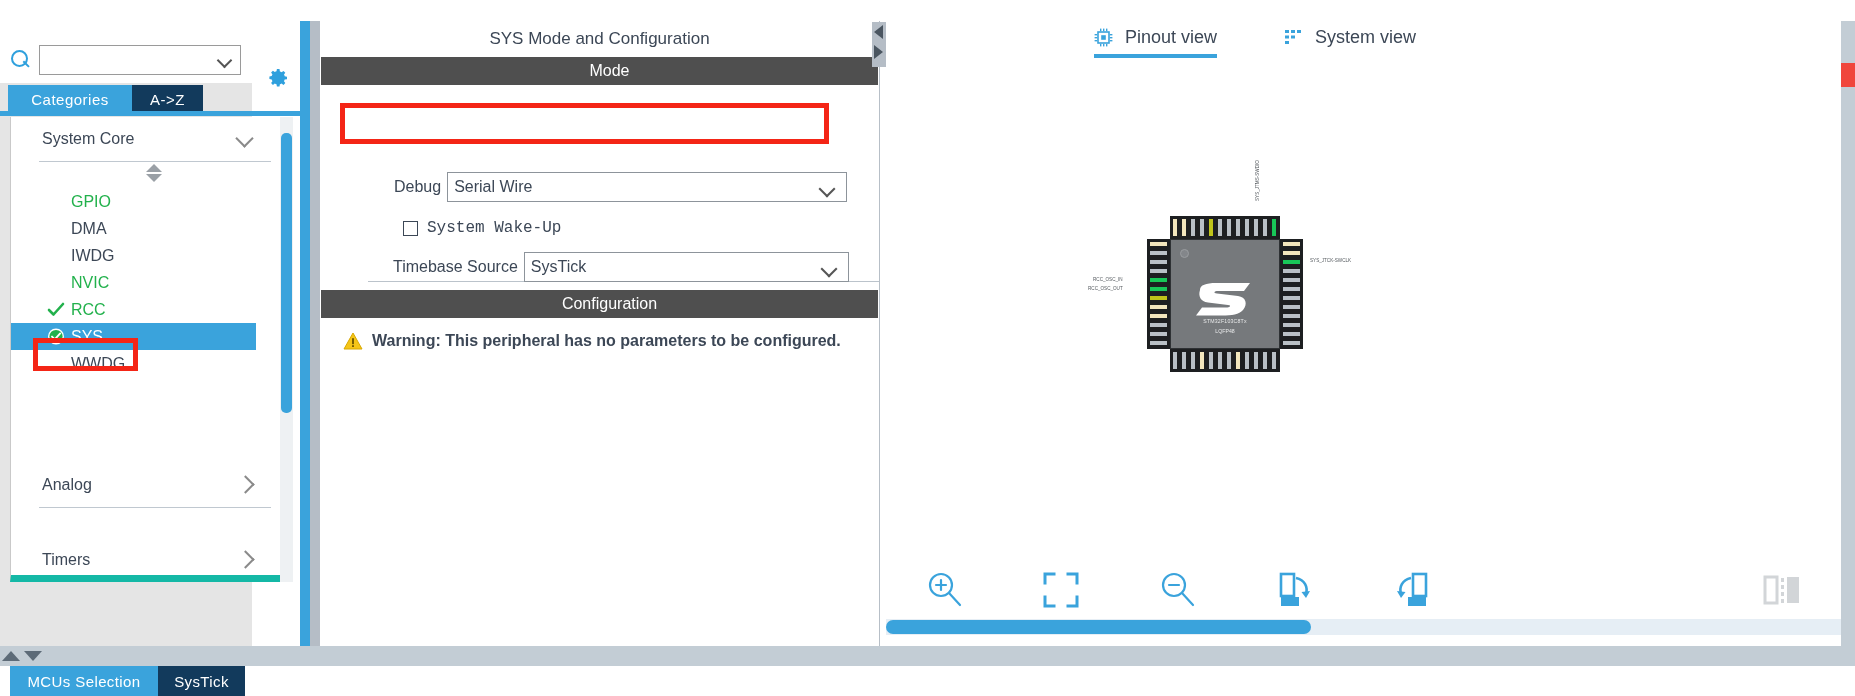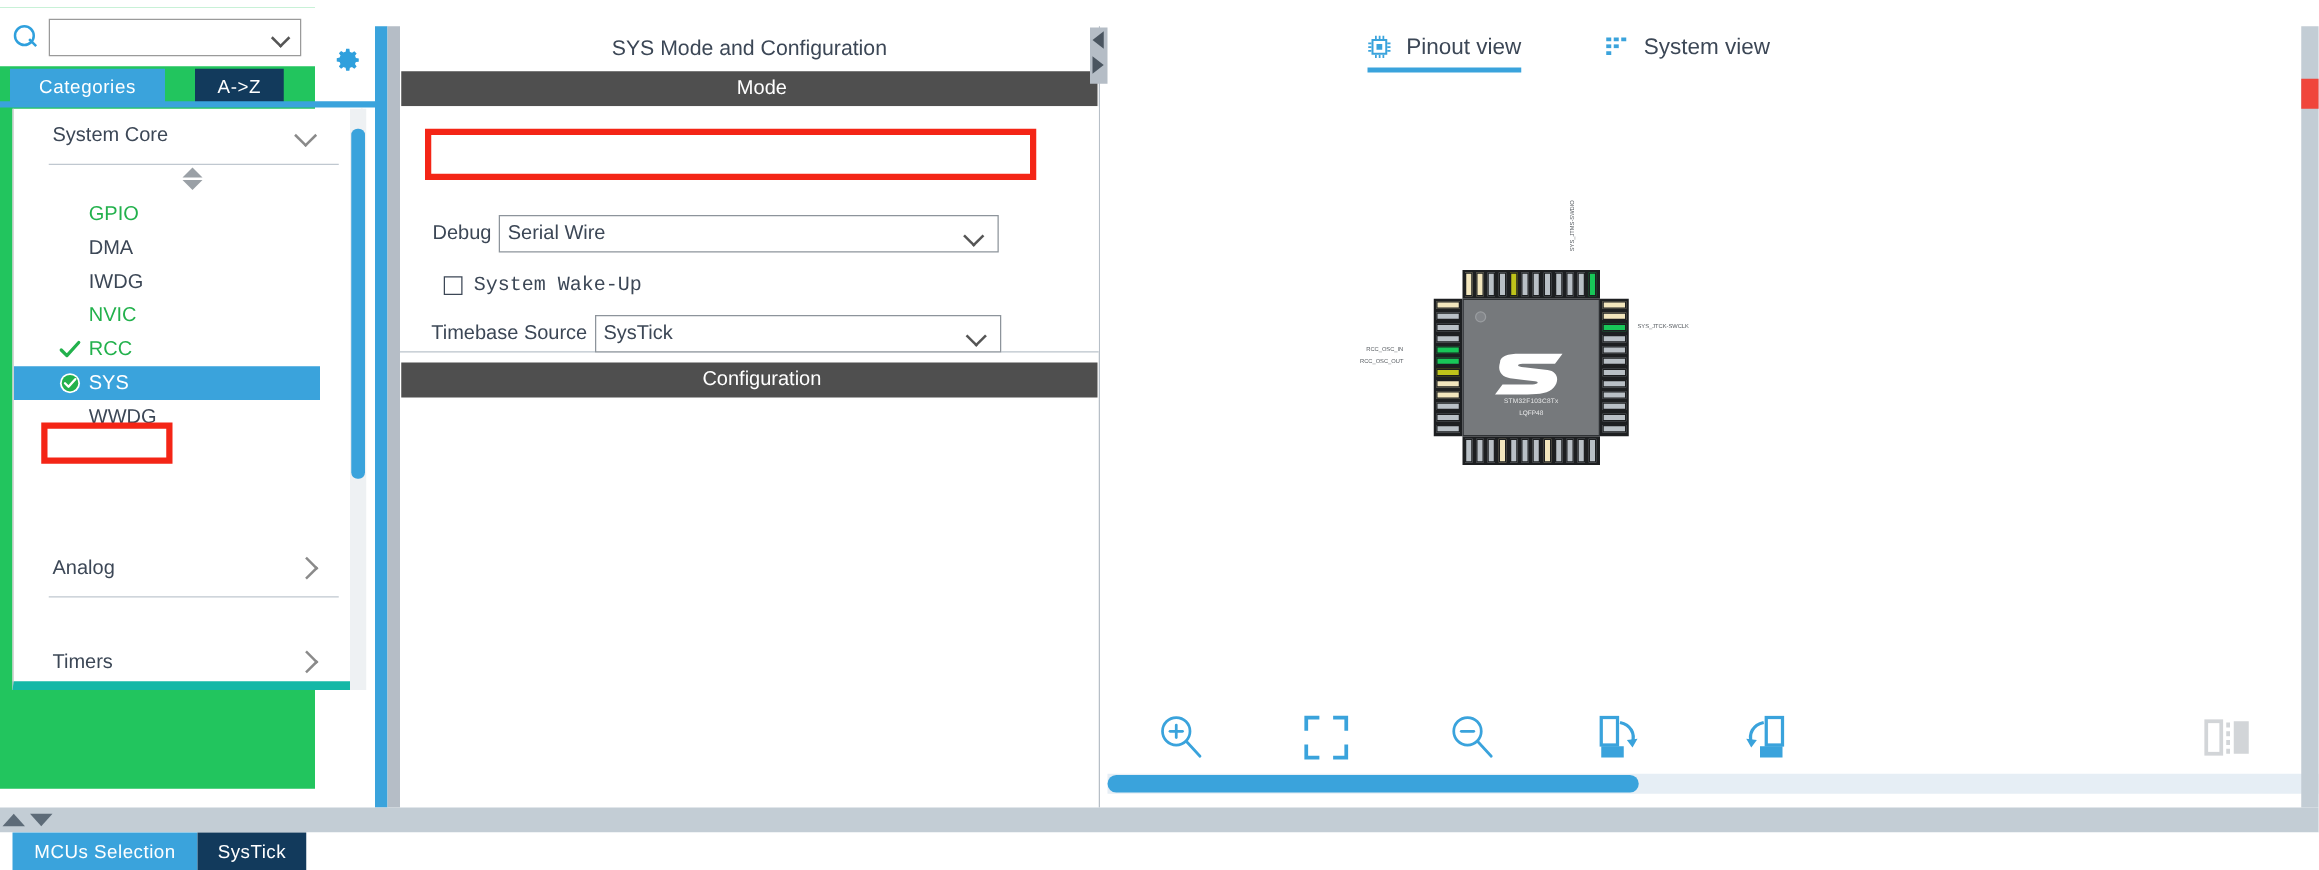--- a/index.html
+++ b/index.html
@@ -49,23 +49,23 @@
     border-right: 3.5px solid #ffffff;
     border-bottom: 3.5px solid #ffffff;
     transform: rotate(45deg);
   }
   #menu-software { left: 527px; }
   #menu-pinout { left: 1033px; }
 
   
   .sidebar {
     position: absolute;
-    left: 0; top: 6px;
+    left: 0; top: 36px;
     width: 252px; height: 625px;
-    background: #22c55e;
+    background: #e5e5e5;
   }
   .search-row {
     position: absolute;
     left: 0; top: 0;
     width: 300px; height: 47px;
     display: flex;
     align-items: center;
     background: #ffffff;
   }
   .search-icon {
@@ -136,21 +136,20 @@
   }
   .tab-cat, .tab-az {
     height: 28px;
     display: flex;
     align-items: center;
     justify-content: center;
     font-size: 15px;
     letter-spacing: 0.5px;
     color: #ffffff;
     cursor: default;
-    margin-left: 24px;
   }
   .tab-cat {
     background: #3aa3dc;
     width: 124px;
     margin-left: 8px;
   }
   .tab-az {
     background: #123a5c;
     width: 71px;
   }
@@ -345,20 +344,21 @@
     justify-content: center;
     font-size: 16px;
     margin: 0 1px;
     padding-left: 20px;
   }
   .mode-body {
     position: relative;
     height: 197px;
     background: #ffffff;
     border-bottom: 1px solid #bbc3cb;
+    margin-left: 48px;
   }
   .field-row {
     position: absolute;
     display: flex;
     align-items: center;
     height: 30px;
   }
   .field-label {
     font-size: 16px;
     color: #3c4756;
@@ -785,20 +785,32 @@
         <span class="field-label">Timebase Source</span>
         <div class="field-select">
           <span>SysTick</span>
           <span class="sel-arrow"></span>
         </div>
       </div>
     </div>
 
     <div class="section-header" style="margin-top:8px">Configuration</div>
 
+    <div class="config-body">
+      <div class="warning-row">
+        <span class="warn-icon">
+          <svg width="20" height="18" viewBox="0 0 20 18">
+            <path d="M10 1 L19 17 L1 17 Z" fill="#f5c518" stroke="#d8a800" stroke-width="1"></path>
+            <rect x="9.1" y="6.2" width="1.8" height="6" fill="#6a5300"></rect>
+            <rect x="9.1" y="13.2" width="1.8" height="1.8" fill="#6a5300"></rect>
+          </svg>
+        </span>
+        <span class="warn-text">Warning: This peripheral has no parameters to be configured.</span>
+      </div>
+    </div>
   </div>
 
   <div class="redbox" id="redbox-debug"></div>
 
   <div class="center-arrows">
     <span class="left-tri"></span>
     <span class="right-tri"></span>
   </div>
 
   <div class="right-panel">

